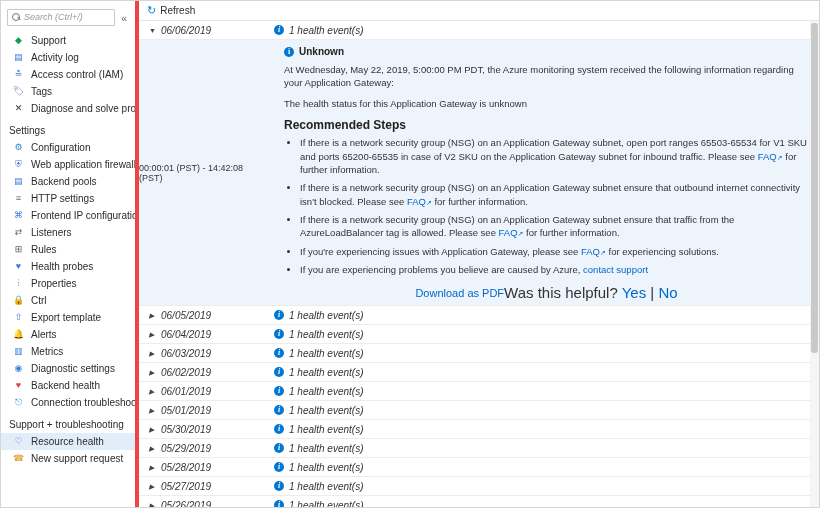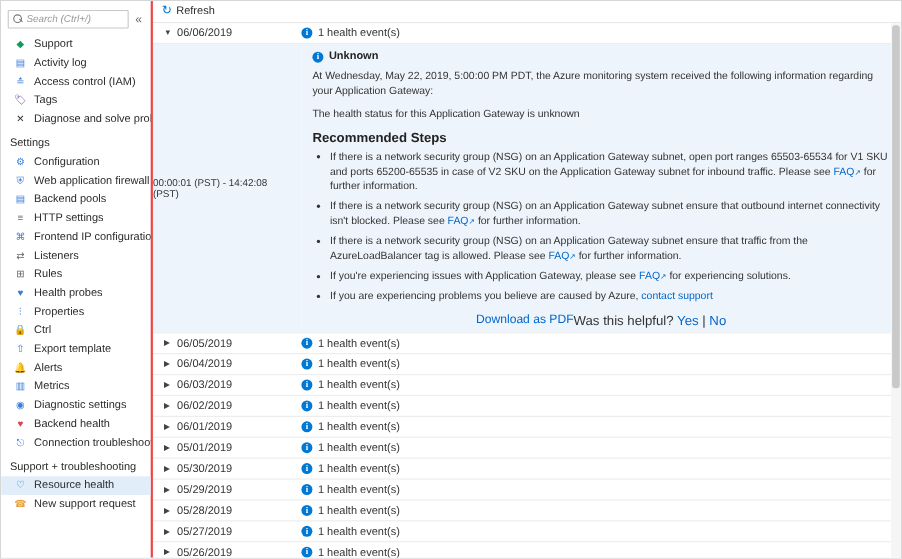--- a/index.html
+++ b/index.html
@@ -19,21 +19,21 @@
     background: #ffffff;
     display: flex;
     overflow: hidden;
   }
 
   
   .sidebar {
     width: 138px;
     min-width: 138px;
     background: #ffffff;
-    border-right: 2px solid #ef4444;
+    border-right: 4px solid #ef4444;
     display: flex;
     flex-direction: column;
     position: relative;
     padding-top: 4px;
   }
   .search-row {
     display: flex;
     align-items: center;
     padding: 4px 6px 4px 6px;
     gap: 4px;
@@ -156,20 +156,21 @@
   }
 
   .row {
     display: flex;
     align-items: center;
     height: 19px;
     border-bottom: 1px solid #ececec;
     font-size: 10px;
     color: #333;
     cursor: pointer;
+    font-style: italic;
   }
   .row-date {
     width: 135px;
     min-width: 135px;
     display: flex;
     align-items: center;
     gap: 5px;
     padding-left: 10px;
     white-space: nowrap;
   }
@@ -254,21 +255,21 @@
   }
   .lnk { color: #0066cc; text-decoration: none; cursor: pointer; }
   .ext-ico { font-size: 7px; color: #0066cc; }
   .detail-footer {
     display: flex;
     align-items: center;
     justify-content: center;
     padding-top: 2px;
   }
   .helpful {
-    font-size: 12px;
+    font-size: 15px;
     color: #333;
   }
   .scroll-track {
     position: absolute;
     right: 0; top: 0; bottom: 0;
     width: 9px;
     background: #f5f5f5;
   }
   .scroll-thumb {
     position: absolute;

